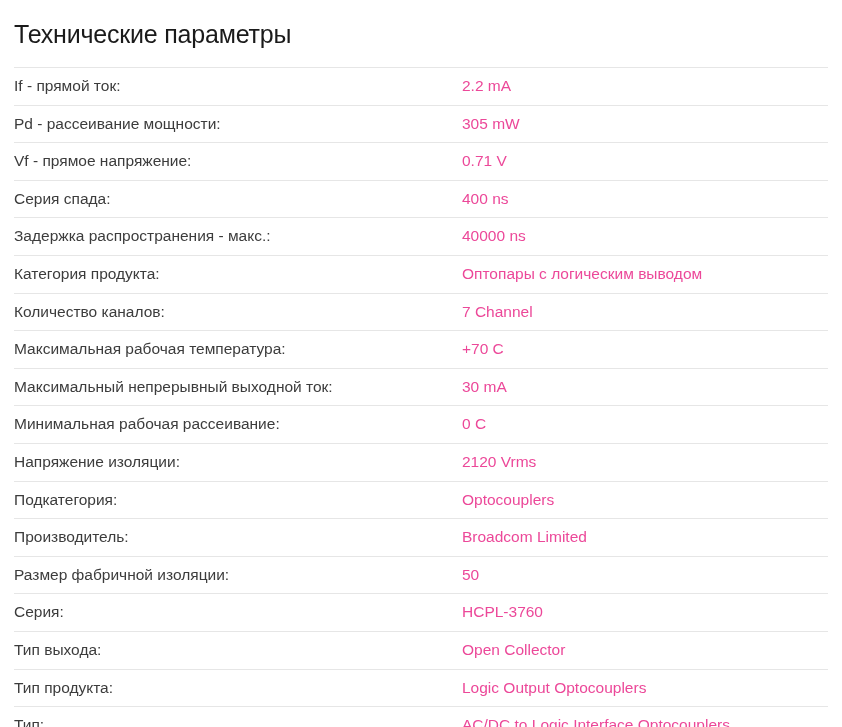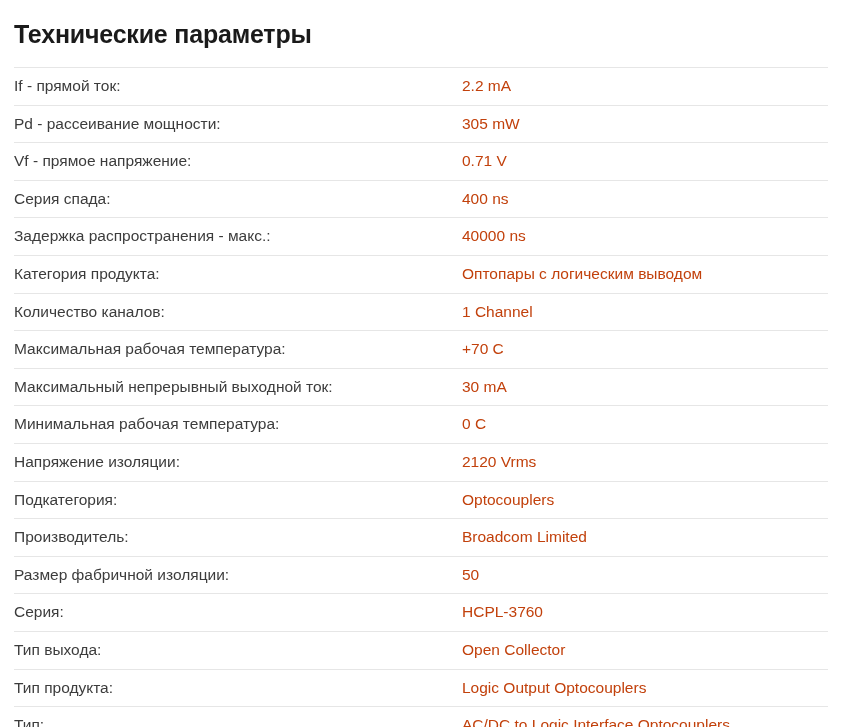--- a/index.html
+++ b/index.html
@@ -14,21 +14,21 @@
     color: #333333;
     overflow: hidden;
   }
   .page {
     padding: 0 14px;
     box-sizing: border-box;
     width: 842px;
   }
   .page-title {
     font-size: 25px;
-    font-weight: bold;
+    font-weight: normal;
     color: #1a1a1a;
     margin: 20px 0 18px 0;
     letter-spacing: -0.2px;
   }
   table.specs {
     width: 100%;
     border-collapse: collapse;
     table-layout: fixed;
   }
   table.specs tr {
@@ -42,21 +42,21 @@
     padding: 9px 0 9px 0;
     font-size: 15.5px;
     vertical-align: top;
     line-height: 1.2;
   }
   td.param-name {
     width: 448px;
     color: #3c3c3c;
   }
   td.param-value {
-    color: #c2410c;
+    color: #ec4899;
     padding-left: 2px;
   }
 </style>
 </head>
 <body>
 
 <div class="page">
   <h1 class="page-title">Технические параметры</h1>
   <table class="specs">
     <tbody>
@@ -79,32 +79,32 @@
       <tr>
         <td class="param-name">Задержка распространения - макс.:</td>
         <td class="param-value">40000 ns</td>
       </tr>
       <tr>
         <td class="param-name">Категория продукта:</td>
         <td class="param-value">Оптопары с логическим выводом</td>
       </tr>
       <tr>
         <td class="param-name">Количество каналов:</td>
-        <td class="param-value">1 Channel</td>
+        <td class="param-value">7 Channel</td>
       </tr>
       <tr>
         <td class="param-name">Максимальная рабочая температура:</td>
         <td class="param-value">+70 C</td>
       </tr>
       <tr>
         <td class="param-name">Максимальный непрерывный выходной ток:</td>
         <td class="param-value">30 mA</td>
       </tr>
       <tr>
-        <td class="param-name">Минимальная рабочая температура:</td>
+        <td class="param-name">Минимальная рабочая рассеивание:</td>
         <td class="param-value">0 C</td>
       </tr>
       <tr>
         <td class="param-name">Напряжение изоляции:</td>
         <td class="param-value">2120 Vrms</td>
       </tr>
       <tr>
         <td class="param-name">Подкатегория:</td>
         <td class="param-value">Optocouplers</td>
       </tr>

